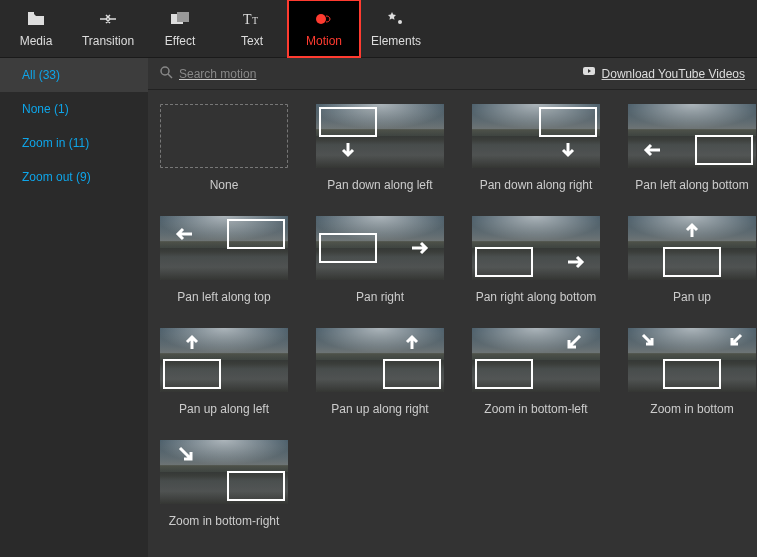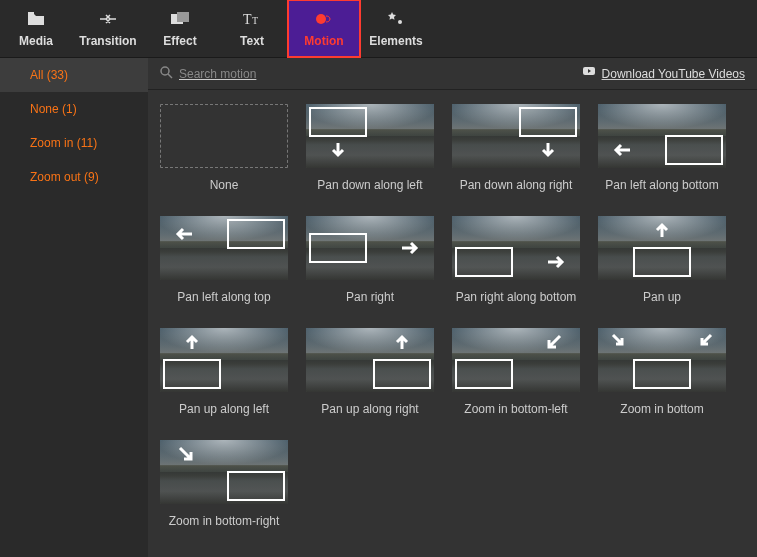--- a/index.html
+++ b/index.html
@@ -22,41 +22,41 @@
   flex-direction: column;
   align-items: center;
   justify-content: center;
   width: 72px;
   cursor: pointer;
   color: #ddd;
   gap: 5px;
 }
 .top-tab.active {
   color: #ff3b30;
-  background: #4c1d95;
+  background: #000000;
   outline: 2px solid #ff3b30;
   outline-offset: -1px;
   align-items: center;
 }
 .top-tab .icon { width: 20px; height: 20px; display:flex; align-items:center; justify-content:center; }
-.top-tab .label { font-size: 12px; font-weight: bold; }
+.top-tab .label { font-size: 12px; }
 
 .main {
   display: flex;
   height: calc(100% - 58px);
 }
 .sidebar {
   width: 148px;
   background: #2a2a2a;
   padding-top: 0;
 }
 .sidebar-item {
-  padding: 10px 30px;
+  padding: 10px 22px;
   cursor: pointer;
-  color: #f97316;
+  color: #0ea5e9;
 }
 .sidebar-item.active { background: #3d3d3d; }
 .content {
   flex: 1;
   background: #333;
   display: flex;
   flex-direction: column;
   overflow: hidden;
 }
 .content-header {
@@ -79,21 +79,21 @@
 }
 .search-input::placeholder { color: #888; }
 .dl-link { display:flex; align-items:center; gap:6px; color:#ddd; cursor:pointer; }
 
 .grid {
   flex: 1;
   overflow-y: auto;
   padding: 14px 16px 10px 6px;
   display: grid;
   grid-template-columns: repeat(4, 140px);
-  gap: 24px 6px;
+  gap: 24px 16px;
   justify-content: start;
   align-content: start;
 }
 .cell {
   display: flex;
   flex-direction: column;
   align-items: center;
   gap: 10px;
   cursor: pointer;
 }

